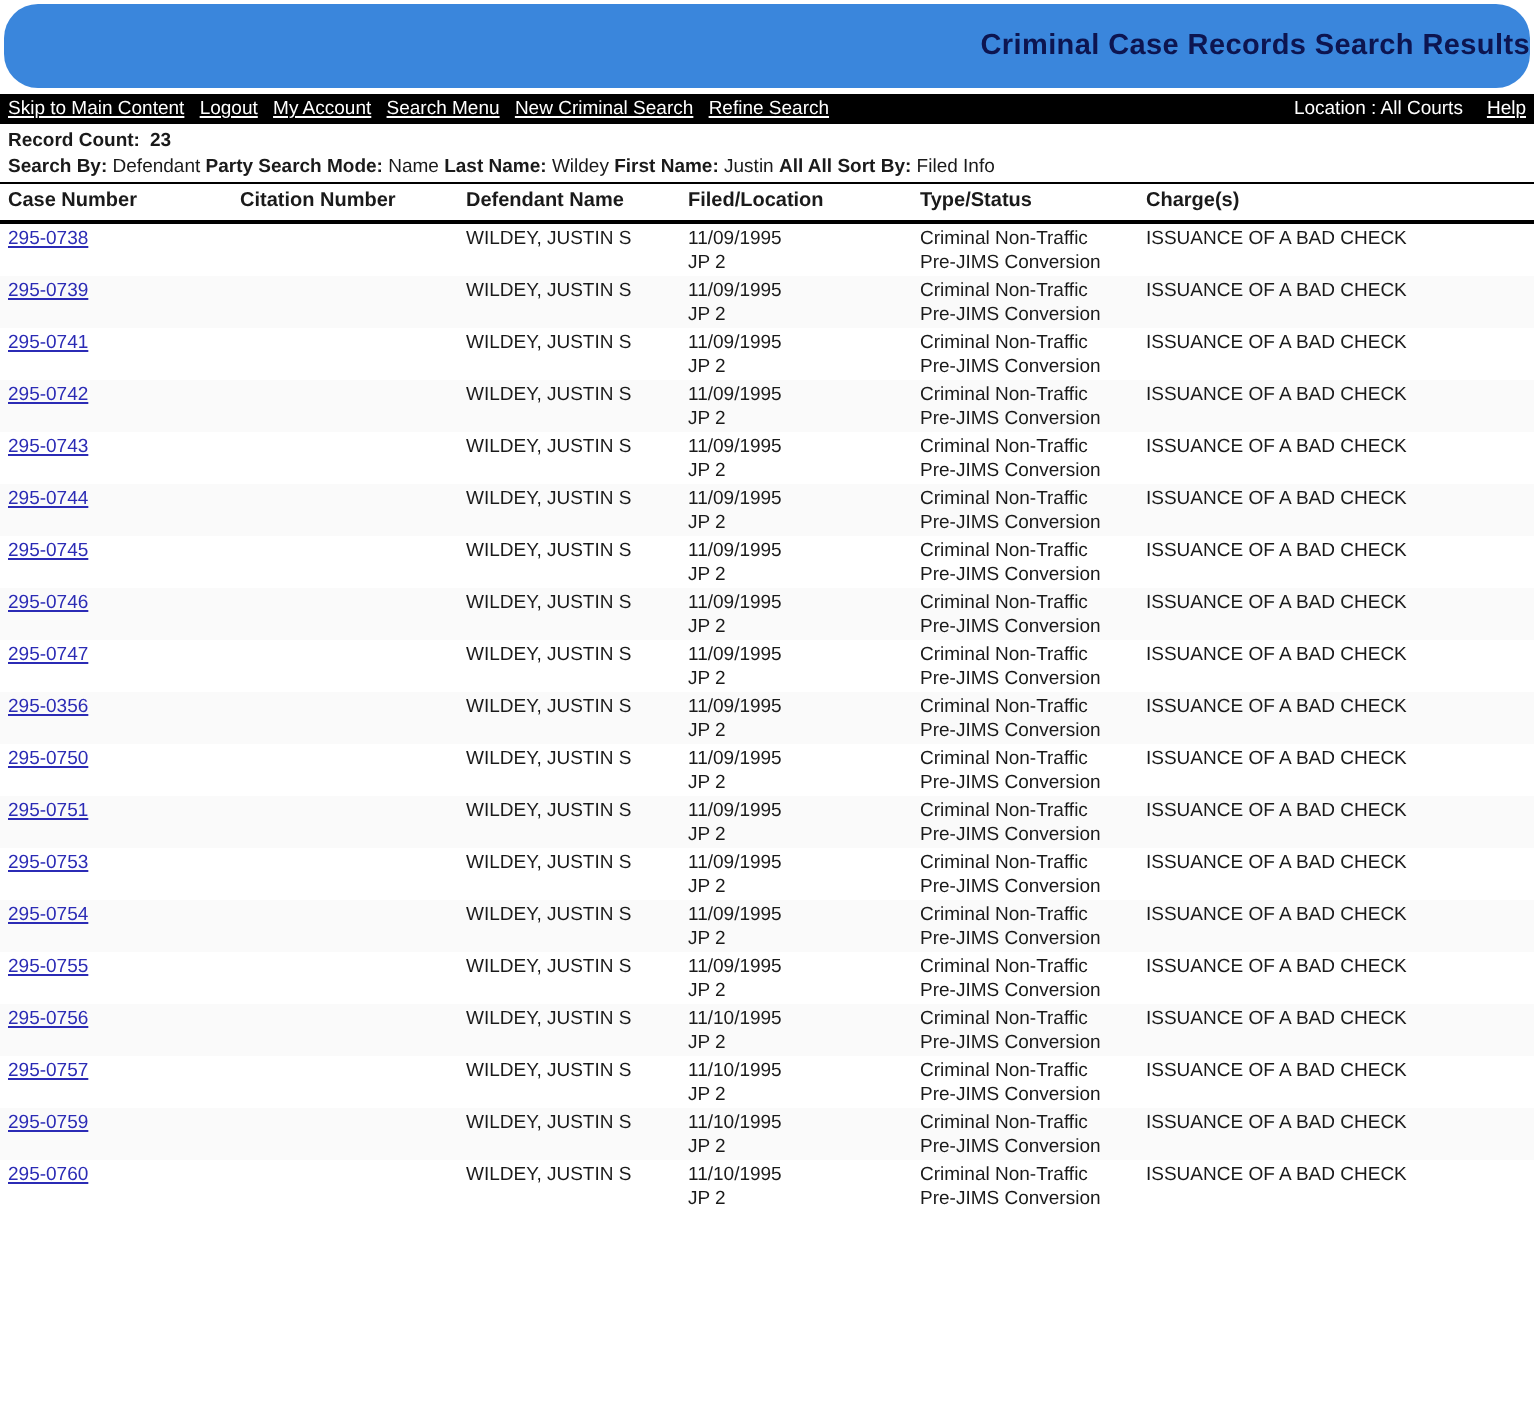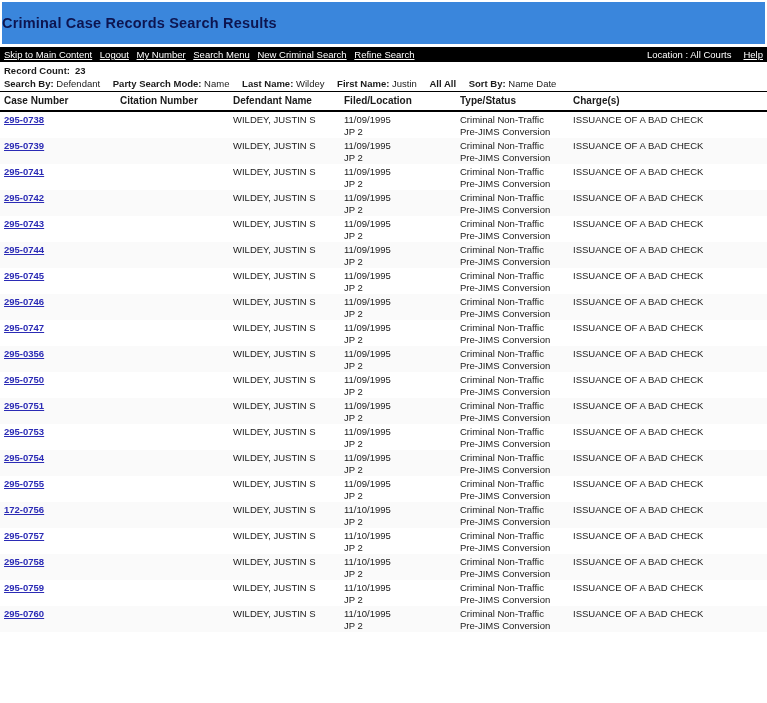--- a/index.html
+++ b/index.html
@@ -9,21 +9,21 @@
     background: #ffffff;
     font-family: "Liberation Sans", sans-serif;
     color: #1a1a1a;
     overflow: hidden;
   }
   
   .title-bar {
     margin: 2px 2px 0 2px;
     height: 42px;
     background: var(--header-bg, #3a86dc);
-    display: flex; align-items: center; justify-content: flex-start;
+    display: flex; align-items: center; justify-content: flex-end; border-radius: 17px;
   }
   .title-bar h1 {
     margin: 0;
     font-size: 14.5px;
     font-weight: bold;
     color: var(--header-text, #0d1550);
     letter-spacing: 0.2px;
   }
   
   .nav-bar {
@@ -52,21 +52,21 @@
     line-height: 11px;
   }
   .record-count .val { margin-left: 5px; text-align: center; }
   .criteria {
     padding: 2px 4px 2px 4px;
     border-bottom: 1px solid #000;
     font-size: 9.5px;
     line-height: 11px;
     white-space: nowrap;
   }
-  .crit { margin-right: 10px; }
+  .crit { margin-right: 0; }
   .crit-label { font-weight: bold; }
   
   table.results {
     width: 100%;
     border-collapse: collapse;
     table-layout: fixed;
   }
   table.results th {
     text-align: left;
     font-size: 10px; font-weight: bold;
@@ -80,39 +80,38 @@
     font-size: 9.5px;
     line-height: 11.5px;
     padding: 2px 4px 1px 4px;
     white-space: nowrap;
   }
   table.results tbody tr:nth-child(even) { background: var(--row-alt-bg, #fafafa); }
   a.case-link {
     color: var(--link-blue, #2b2bb5);
     text-decoration: underline;
     cursor: pointer;
-    font-weight: bold;
   }
 </style>
 </head>
 <body>
 
 <div class="title-bar">
   <h1>Criminal Case Records Search Results</h1>
 </div>
 
 <div class="nav-bar">
   <div class="nav-left">
     
   
       <a href="#" class="nav-link">Skip to Main Content</a>
     
       <a href="#" class="nav-link">Logout</a>
     
-      <a href="#" class="nav-link">My Number</a>
+      <a href="#" class="nav-link">My Account</a>
     
       <a href="#" class="nav-link">Search Menu</a>
     
       <a href="#" class="nav-link">New Criminal Search</a>
     
       <a href="#" class="nav-link">Refine Search</a>
     </div>
   <div class="nav-right">
     <span class="loc">Location : All Courts</span>
     <a href="#">Help</a>
@@ -129,21 +128,21 @@
     <span class="crit"><span class="crit-label">Search By:</span> <span class="crit-value">Defendant</span></span>
   
     <span class="crit"><span class="crit-label">Party Search Mode:</span> <span class="crit-value">Name</span></span>
   
     <span class="crit"><span class="crit-label">Last Name:</span> <span class="crit-value">Wildey</span></span>
   
     <span class="crit"><span class="crit-label">First Name:</span> <span class="crit-value">Justin</span></span>
   
     <span class="crit"><span class="crit-label">All All</span> <span class="crit-value"></span></span>
   
-    <span class="crit"><span class="crit-label">Sort By:</span> <span class="crit-value">Name Date</span></span>
+    <span class="crit"><span class="crit-label">Sort By:</span> <span class="crit-value">Filed Info</span></span>
   </div>
 
 <table class="results">
   <colgroup>
     <col style="width:116px">
       <col style="width:113px">
       <col style="width:111px">
     <col style="width:116px">
       <col style="width:113px">
       <col>
@@ -388,21 +387,21 @@
           <div>JP 2</div>
         </td>
         <td>
           <div>Criminal Non-Traffic</div>
           <div>Pre-JIMS Conversion</div>
         </td>
         <td>ISSUANCE OF A BAD CHECK</td>
       </tr>
 
       <tr>
-        <td><a href="#" class="case-link">172-0756</a></td>
+        <td><a href="#" class="case-link">295-0756</a></td>
         <td></td>
         <td>WILDEY, JUSTIN S</td>
         <td>
           <div>11/10/1995</div>
           <div>JP 2</div>
         </td>
         <td>
           <div>Criminal Non-Traffic</div>
           <div>Pre-JIMS Conversion</div>
         </td>
@@ -417,34 +416,20 @@
           <div>11/10/1995</div>
           <div>JP 2</div>
         </td>
         <td>
           <div>Criminal Non-Traffic</div>
           <div>Pre-JIMS Conversion</div>
         </td>
         <td>ISSUANCE OF A BAD CHECK</td>
       </tr>
 
-      <tr>
-        <td><a href="#" class="case-link">295-0758</a></td>
-        <td></td>
-        <td>WILDEY, JUSTIN S</td>
-        <td>
-          <div>11/10/1995</div>
-          <div>JP 2</div>
-        </td>
-        <td>
-          <div>Criminal Non-Traffic</div>
-          <div>Pre-JIMS Conversion</div>
-        </td>
-        <td>ISSUANCE OF A BAD CHECK</td>
-      </tr>
 
       <tr>
         <td><a href="#" class="case-link">295-0759</a></td>
         <td></td>
         <td>WILDEY, JUSTIN S</td>
         <td>
           <div>11/10/1995</div>
           <div>JP 2</div>
         </td>
         <td>

